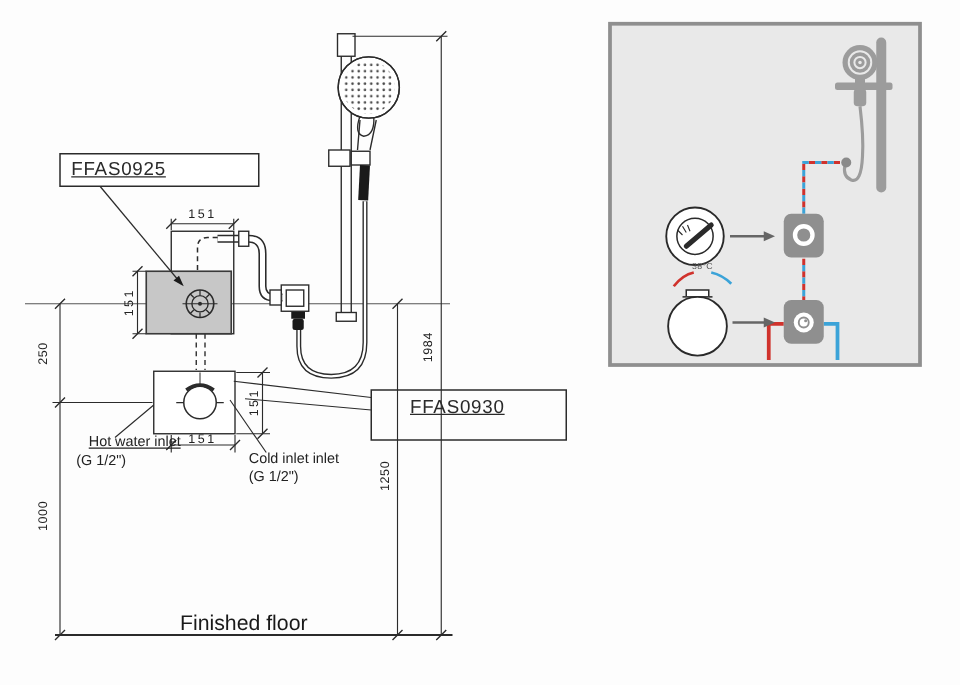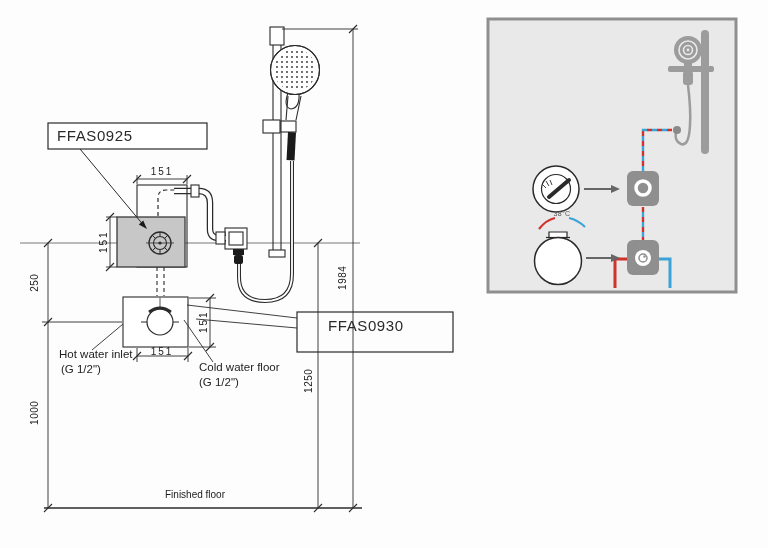--- a/index.html
+++ b/index.html
@@ -2,26 +2,26 @@
 <html><head>
 <meta charset="utf-8">
 <style>
   html,body{margin:0;padding:0;background:#ffffff;}
   .stage{
     position:relative;width:768px;height:548px;background:#fdfdfd;overflow:hidden;
     font-family:"Liberation Sans", sans-serif;color:#1d1d1d;
   }
   .stage svg{position:absolute;left:0;top:0;}
   .txt{position:absolute;white-space:nowrap;line-height:1.15;}
-  .part{font-size:15px;letter-spacing:.6px;color:#2a2a2a;}
+  .part{font-size:15px;letter-spacing:.6px;color:#2a2a2a;text-decoration:underline;}
   .lbl{font-size:11.5px;color:#222;}
   .dim{font-size:10px;letter-spacing:2px;color:#222;text-align:center;width:36px;}
   .dim4{font-size:10px;letter-spacing:.5px;color:#222;text-align:center;width:40px;}
   .vrot{transform:rotate(-90deg);transform-origin:center center;}
-  .floorlbl{font-size:10px;color:#1a1a1a;text-align:center;width:140px;}
+  .floorlbl{font-size:17px;color:#1a1a1a;text-align:center;width:140px;}
   .temp{font-size:7px;color:#555;text-align:center;width:26px;letter-spacing:.3px;}
 </style>
 </head>
 <body>
 
 <div class="stage">
 
   <svg width="768" height="548" viewBox="0 0 768 548">
     <defs>
       <pattern id="spraydots" width="5" height="5" patternUnits="userSpaceOnUse">
@@ -188,23 +188,23 @@
       <g>
         <path d="M586 258 H612" stroke="#666" stroke-width="2" fill="none"></path>
         <polygon points="620,258 611,254 611,262" fill="#666"></polygon>
       </g>
     </g>
   </svg>
 
   <span class="txt part" style="left:57px;top:127px;">FFAS0925</span>
   <span class="txt part" style="left:328px;top:317px;">FFAS0930</span>
 
-  <span class="txt lbl" style="left:59px;top:348px;">Hot water inlet</span>
+  <span class="txt lbl" style="left:71px;top:348px;text-decoration:underline;">Hot water inlet</span>
   <span class="txt lbl" style="left:61px;top:363px;">(G 1/2")</span>
-  <span class="txt lbl" style="left:199px;top:361px;">Cold water floor</span>
+  <span class="txt lbl" style="left:199px;top:361px;">Cold inlet inlet</span>
   <span class="txt lbl" style="left:199px;top:376px;">(G 1/2")</span>
 
   <span class="txt floorlbl" style="left:125px;top:489px;">Finished floor</span>
 
   <span class="txt dim" style="left:144px;top:166px;">151</span>
   <span class="txt dim vrot" style="left:86px;top:236px;">151</span>
   <span class="txt dim vrot" style="left:186px;top:316px;">151</span>
   <span class="txt dim" style="left:144px;top:346px;">151</span>
   <span class="txt dim4 vrot" style="left:15px;top:277px;">250</span>
   <span class="txt dim4 vrot" style="left:15px;top:407px;">1000</span>

